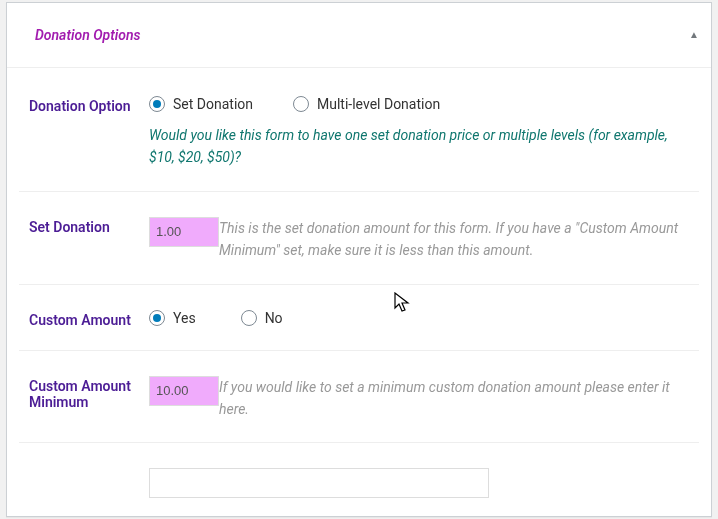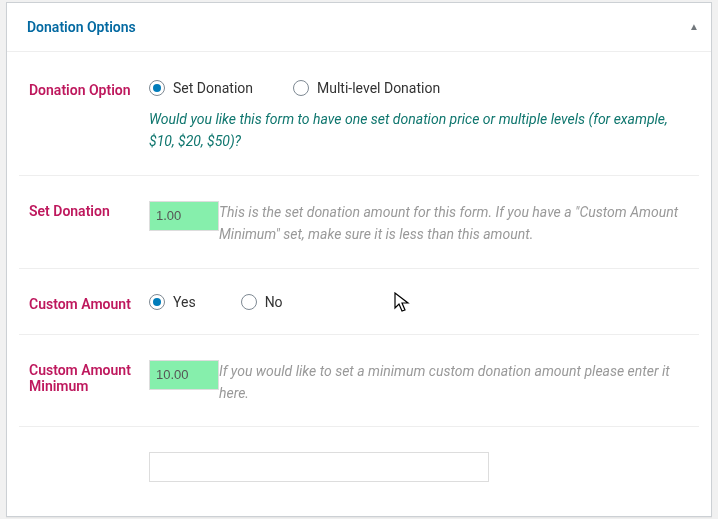--- a/index.html
+++ b/index.html
@@ -25,22 +25,23 @@
   .postbox-header {
     display: flex;
     align-items: center;
     justify-content: space-between;
     border-bottom: 1px solid #eee;
     padding: 8px 12px;
   }
   .postbox-header h2 {
     font-size: 14px;
     font-weight: 600;
-    color: #0369a1;
-    margin: 8px;
+    color: #a21caf;
+    margin: 16px;
+    font-style: italic;
   }
   .toggle-indicator {
     color: #72777c;
     cursor: pointer;
     font-size: 10px;
     line-height: 1;
   }
   .inside {
     padding: 0 12px;
   }
@@ -48,21 +49,21 @@
     display: flex;
     align-items: flex-start;
     padding: 25px 0 22px 0;
     border-bottom: 1px solid #eee;
   }
   .form-row:first-child { padding-top: 28px; }
   .row-label {
     width: 130px;
     flex: 0 0 130px;
     font-weight: 600;
-    color: #be185d;
+    color: #4c1d95;
     font-size: 14px;
     padding-top: 2px;
     padding-left: 10px;
   }
   .row-content { flex: 1; padding-right: 10px; }
   .radio-group { display: flex; gap: 40px; align-items: center; }
   .radio-item { display: inline-flex; align-items: center; cursor: pointer; color: #333; }
   .radio-circle {
     width: 16px; height: 16px;
     border: 1px solid #7e8993;
@@ -91,21 +92,21 @@
     font-style: italic;
     font-size: 14px;
     line-height: 1.6;
     margin-left: 0;
   }
   .inline-wrap { display: flex; align-items: flex-start; flex-wrap: wrap; }
   .text-input {
     width: 70px;
     padding: 4px 6px;
     border: 1px solid #ddd;
-    background: #86efac;
+    background: #f0abfc;
     font-size: 13px;
     color: #555;
     line-height: 1.4;
     height: 30px;
   }
   .text-input-wide {
     width: 340px;
     padding: 4px 6px;
     border: 1px solid #ddd;
     background: #fff;

